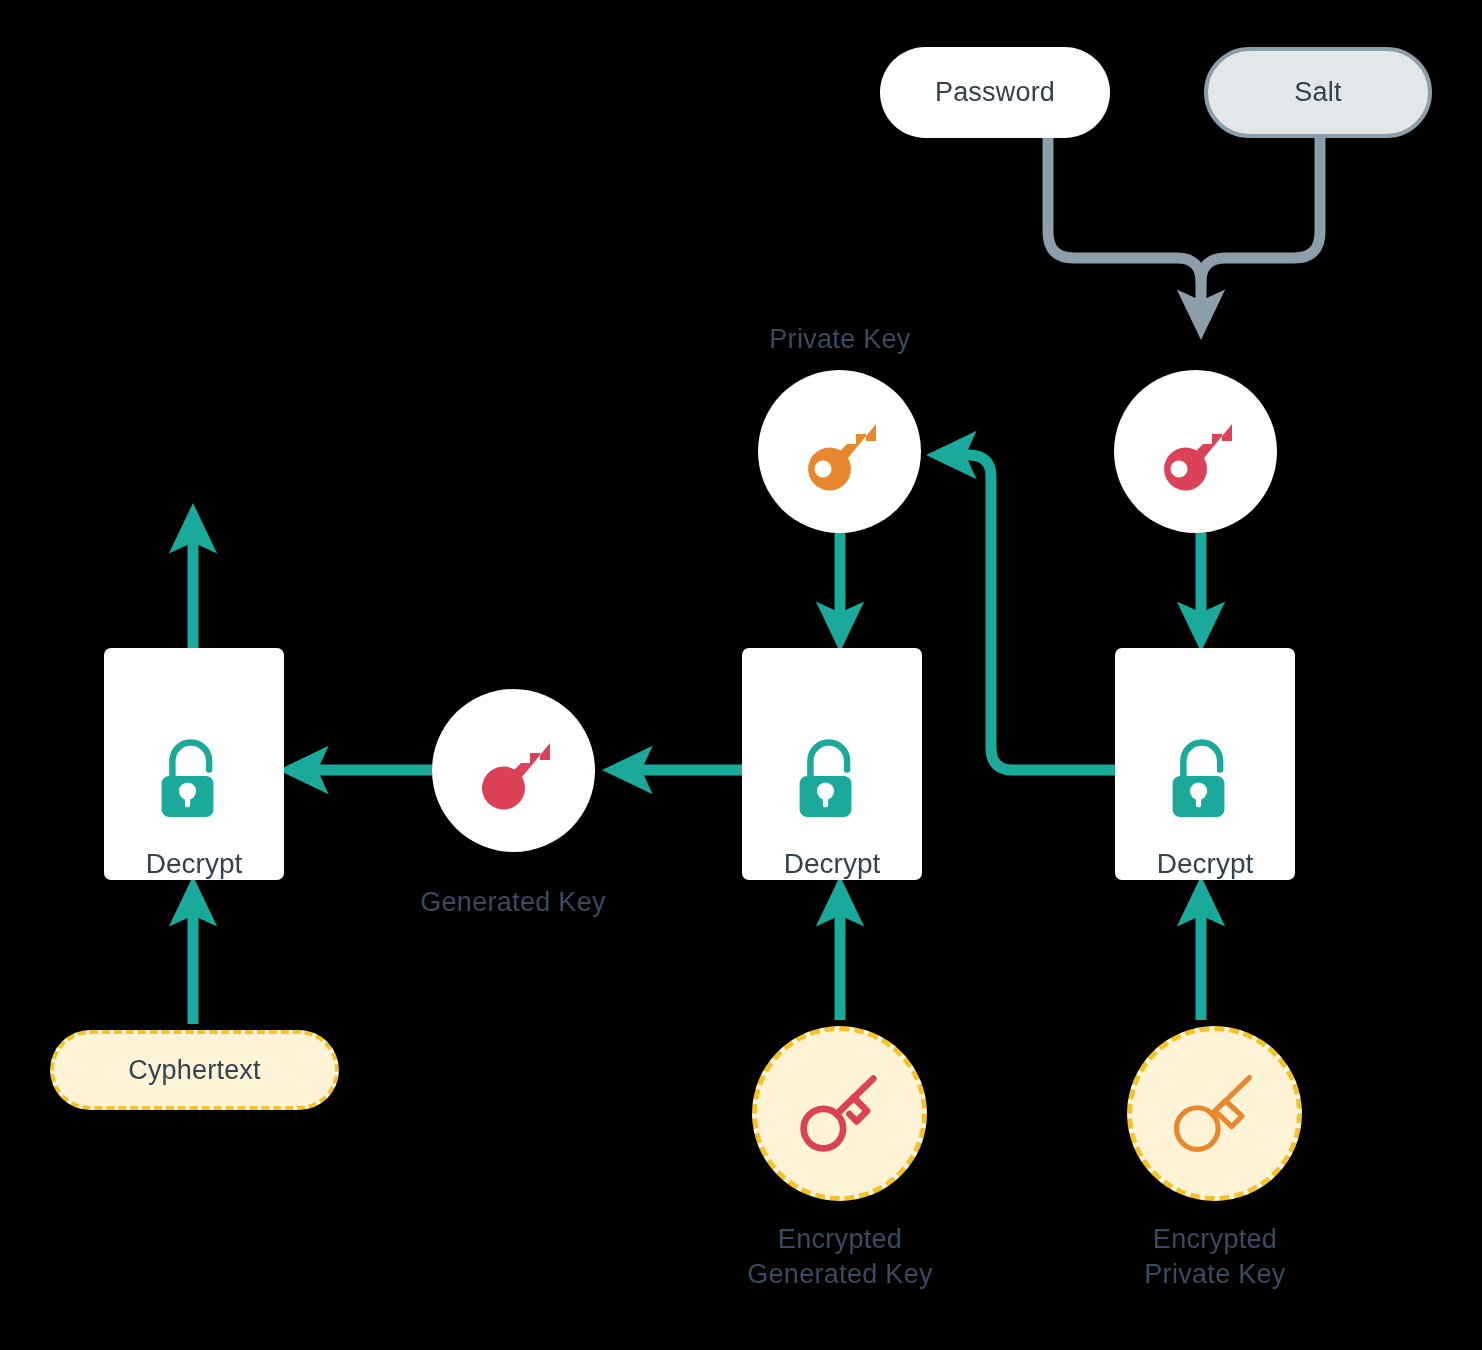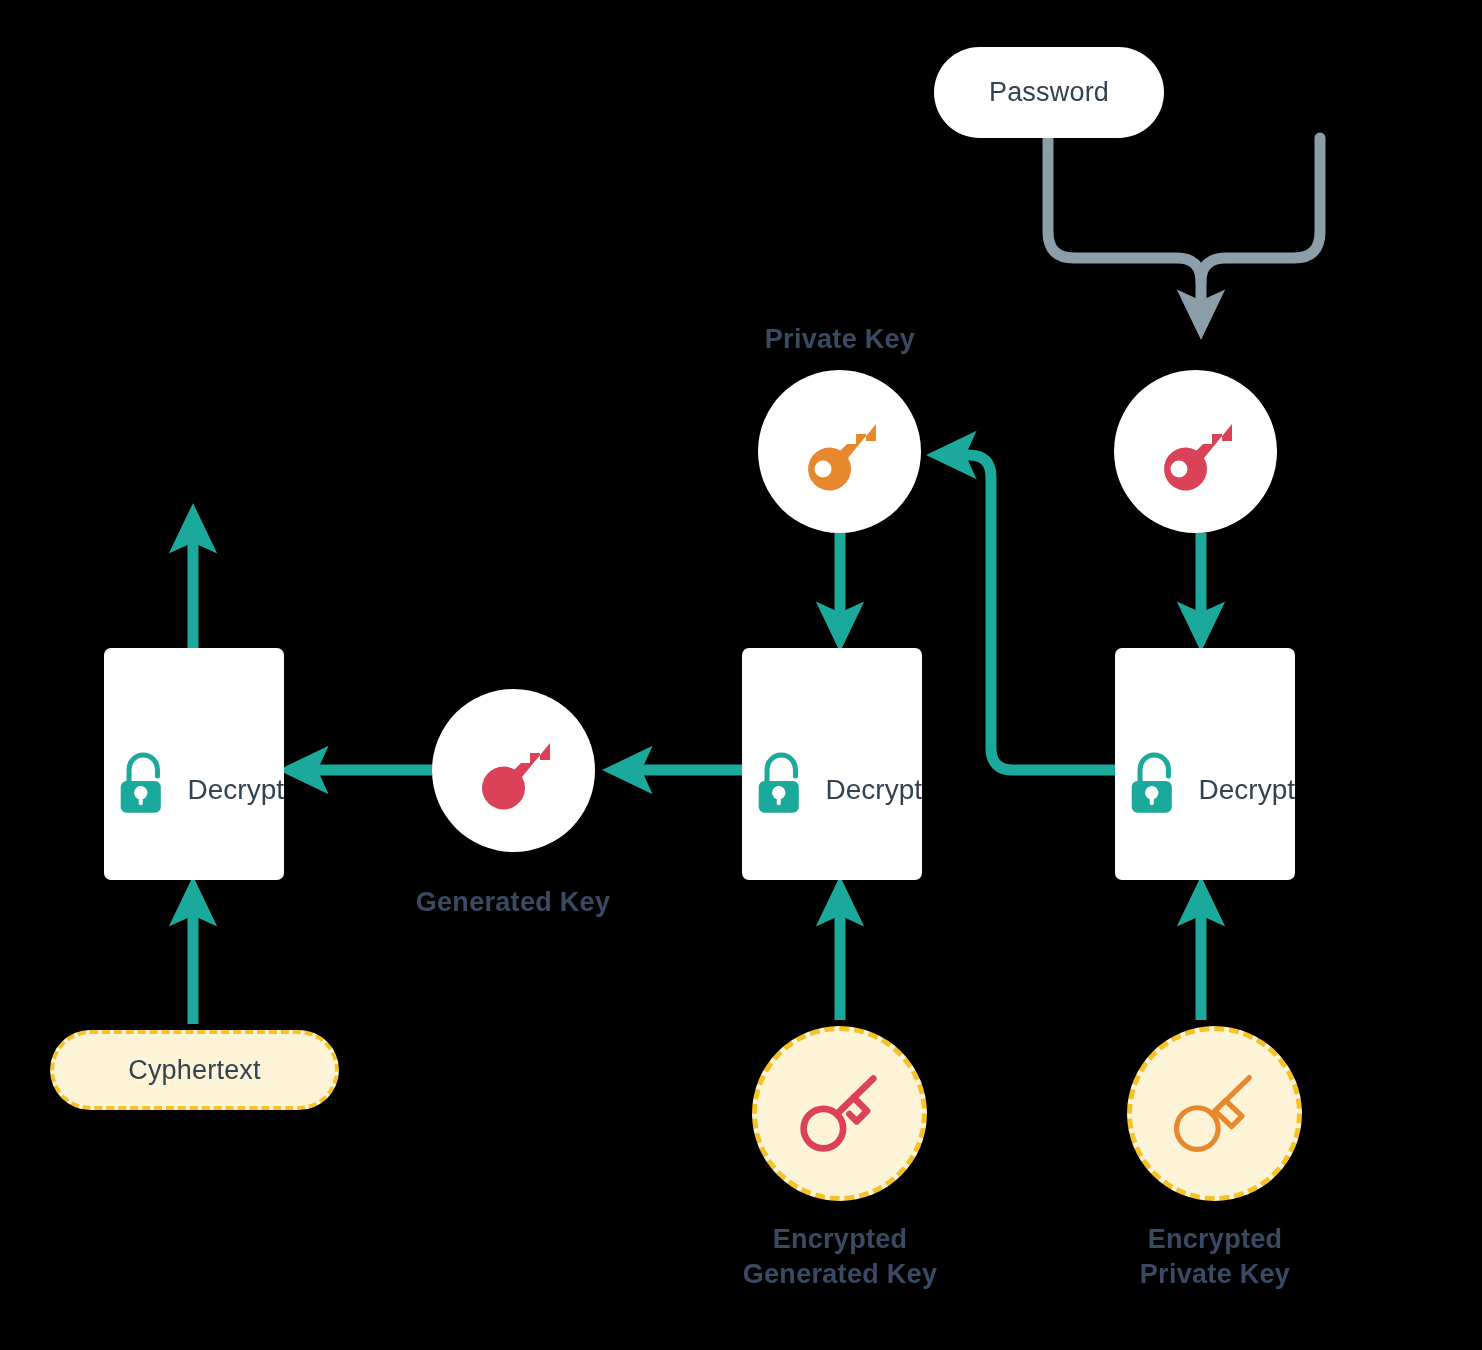--- a/index.html
+++ b/index.html
@@ -47,21 +47,21 @@
   }
   .pill-dashed {
     background: #FDF3D7;
     border: 4px dashed #F5C327;
   }
 
   
   .card {
     background: #FFFFFF;
     border-radius: 7px;
-    flex-direction: row;
+    flex-direction: column;
     justify-content: flex-end;
     padding-top: 34px;
   }
   .card-label {
     font-size: 28px;
     color: #33424F;
     margin-top: 18px;
   }
 
   
@@ -71,21 +71,21 @@
   }
   .circle-dashed {
     border-radius: 50%;
     background: #FDF3D7;
     border: 5px dashed #F5C327;
   }
 
   
   .caption {
     position: absolute;
-    font-weight: bold;
+    font-weight: normal;
     font-size: 27px;
     color: #3A4A63;
     text-align: center;
     line-height: 1.28;
     letter-spacing: 0.3px;
     white-space: pre-line;
   }
 </style>
 </head>
 <body>
@@ -117,24 +117,27 @@
 
     <path d="M742,770 L624,770" fill="none" stroke="#1BA99C" stroke-width="11" stroke-linecap="butt" marker-end="url(#tealArrow)"></path>
 
     <path d="M432,770 L300,770" fill="none" stroke="#1BA99C" stroke-width="11" stroke-linecap="butt" marker-end="url(#tealArrow)"></path>
 
     <path d="M193,1024 L193,898" fill="none" stroke="#1BA99C" stroke-width="11" stroke-linecap="butt" marker-end="url(#tealArrow)"></path>
 
     <path d="M193,648 L193,525" fill="none" stroke="#1BA99C" stroke-width="11" stroke-linecap="butt" marker-end="url(#tealArrow)"></path>
   </svg>
 
-  <div class="node pill pill-white" style="left:934px; top:47px; width:230px; height:91px;">
+  <div class="node pill pill-white" style="left:880px; top:47px; width:230px; height:91px;">
     <span>Password</span>
   </div>
 
+  <div class="node pill pill-gray" style="left:1204px; top:47px; width:228px; height:91px;">
+    <span>Salt</span>
+  </div>
 
   <div class="node circle" style="left:1114px; top:370px; width:163px; height:163px;">
     <svg width="100" height="100" viewBox="0 0 100 100">
       <g fill="#DC4257">
         <path d="M86,22 L86,39 L76,39 L76,32 L66,32 L66,42 L57,42 L50.5,48.5
                  A21.5,21.5 0 1,0 58,56 L86,22 Z"></path>
       </g>
       <circle cx="33" cy="67" r="8.5" fill="#FFFFFF"></circle>
     </svg>
   </div>

